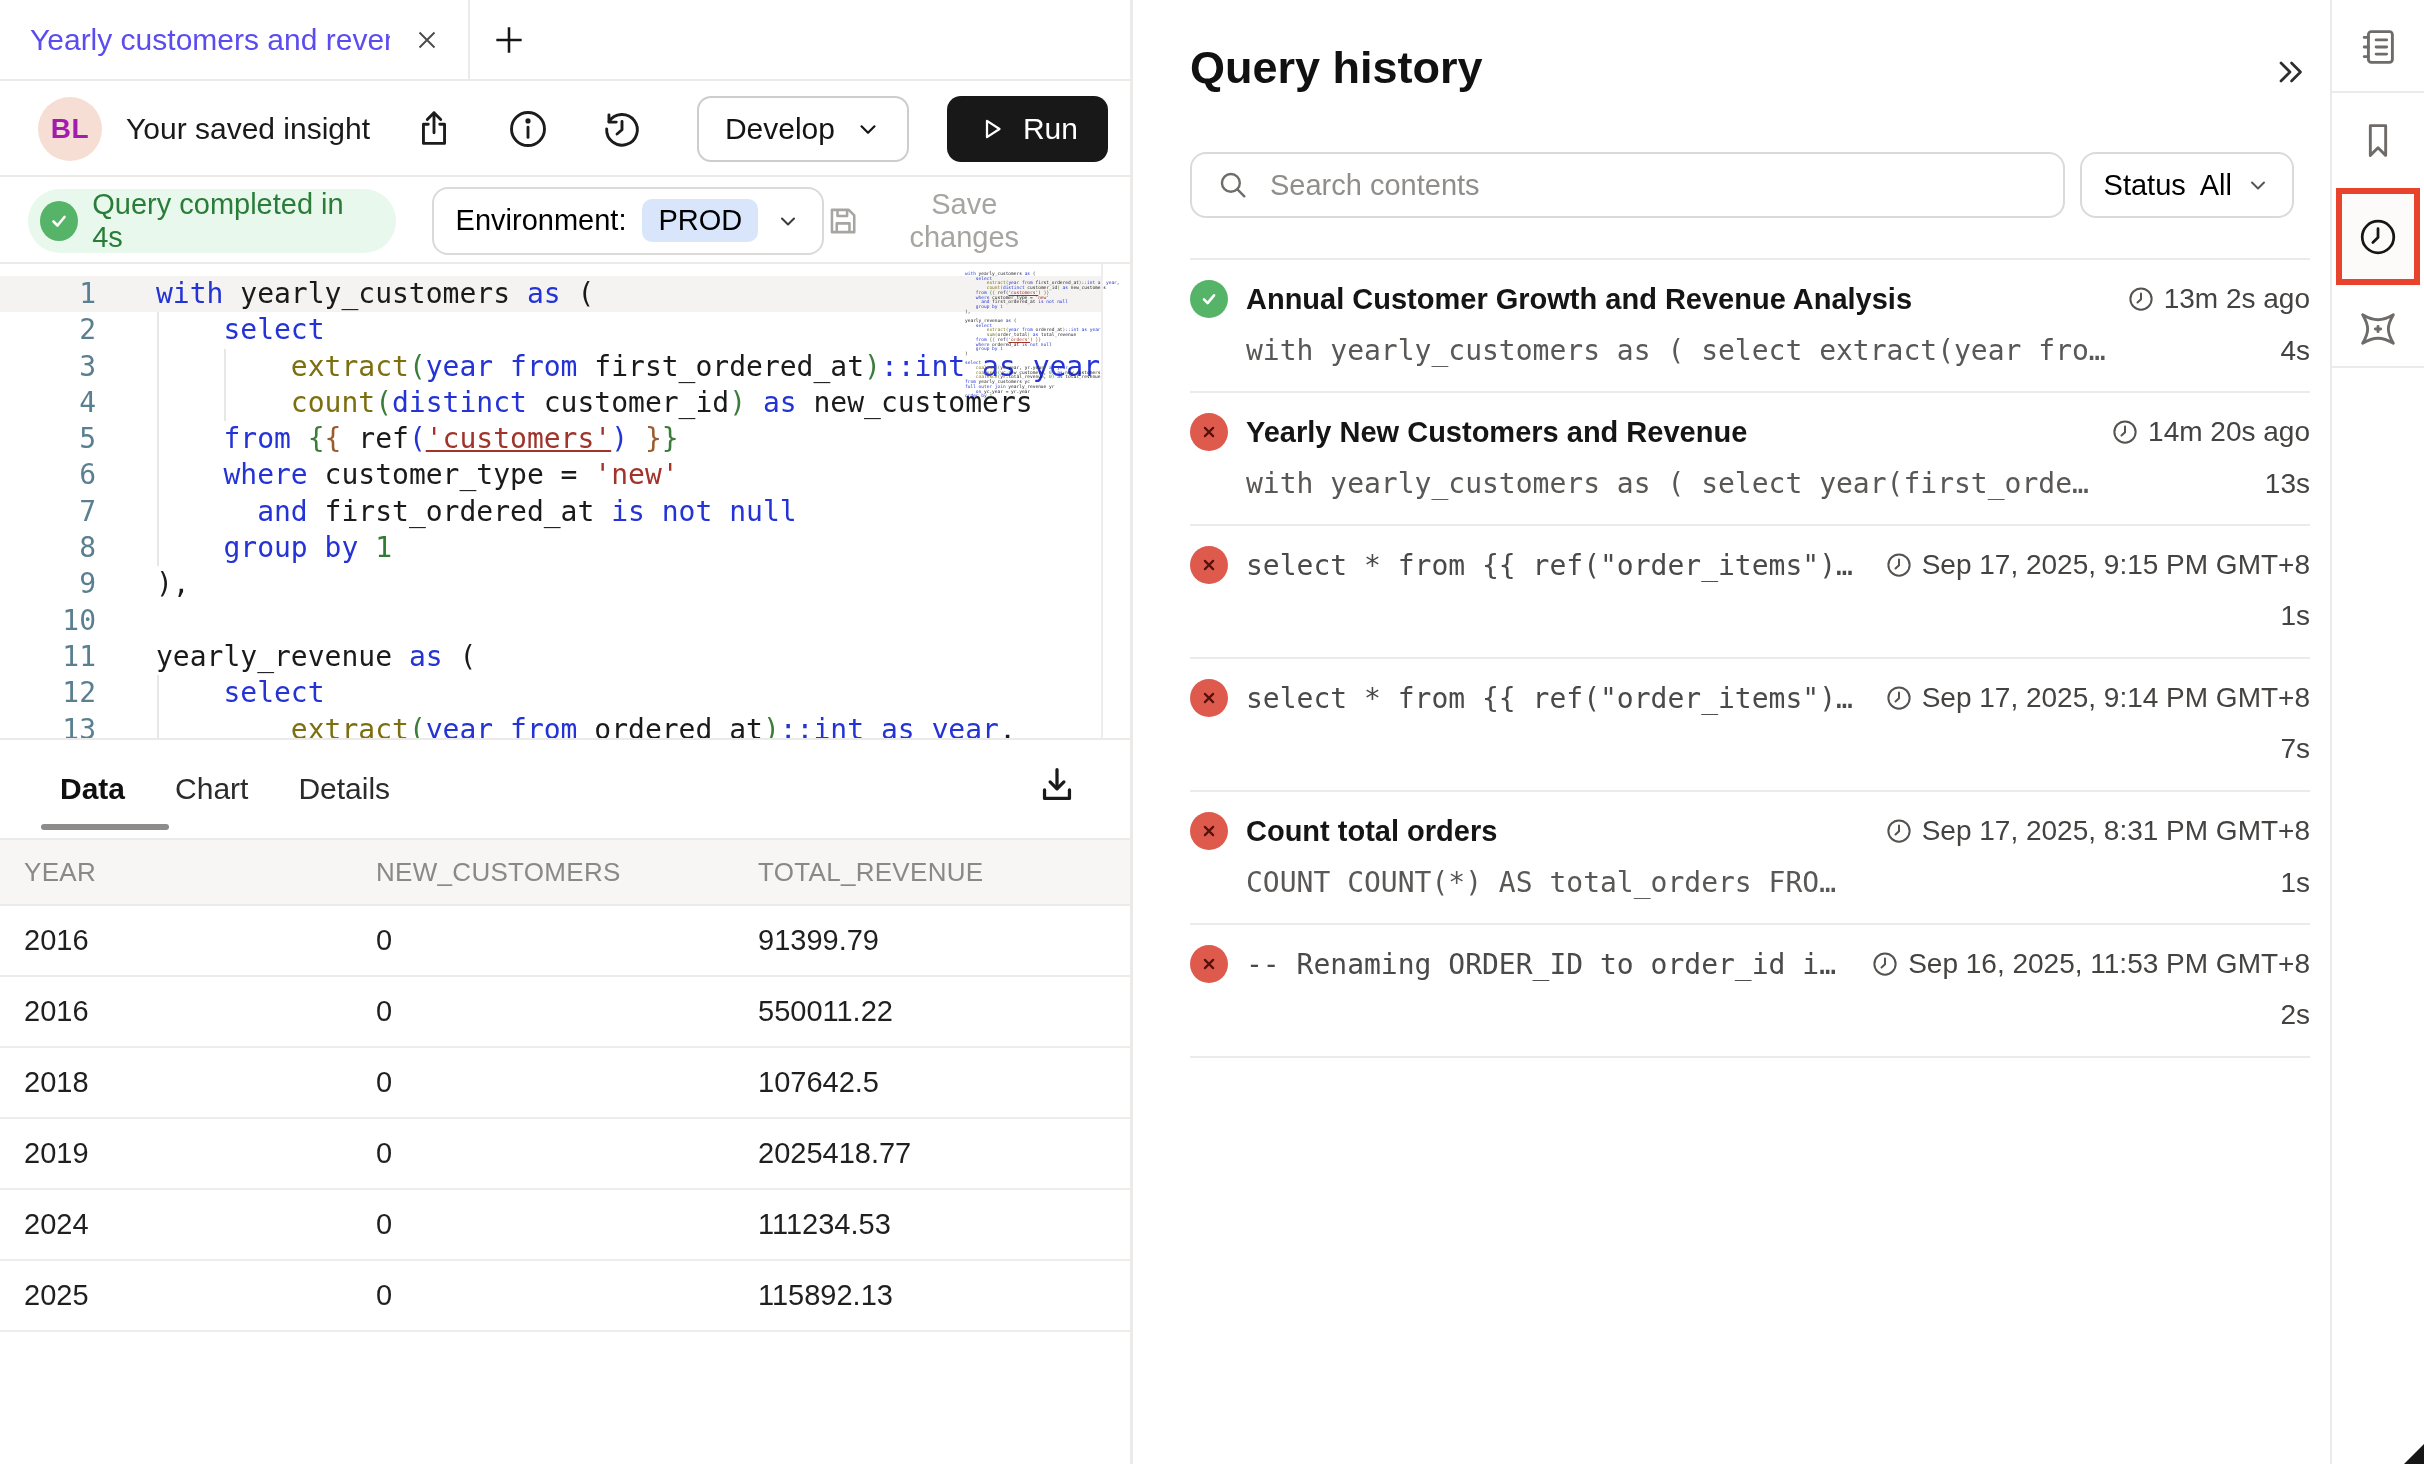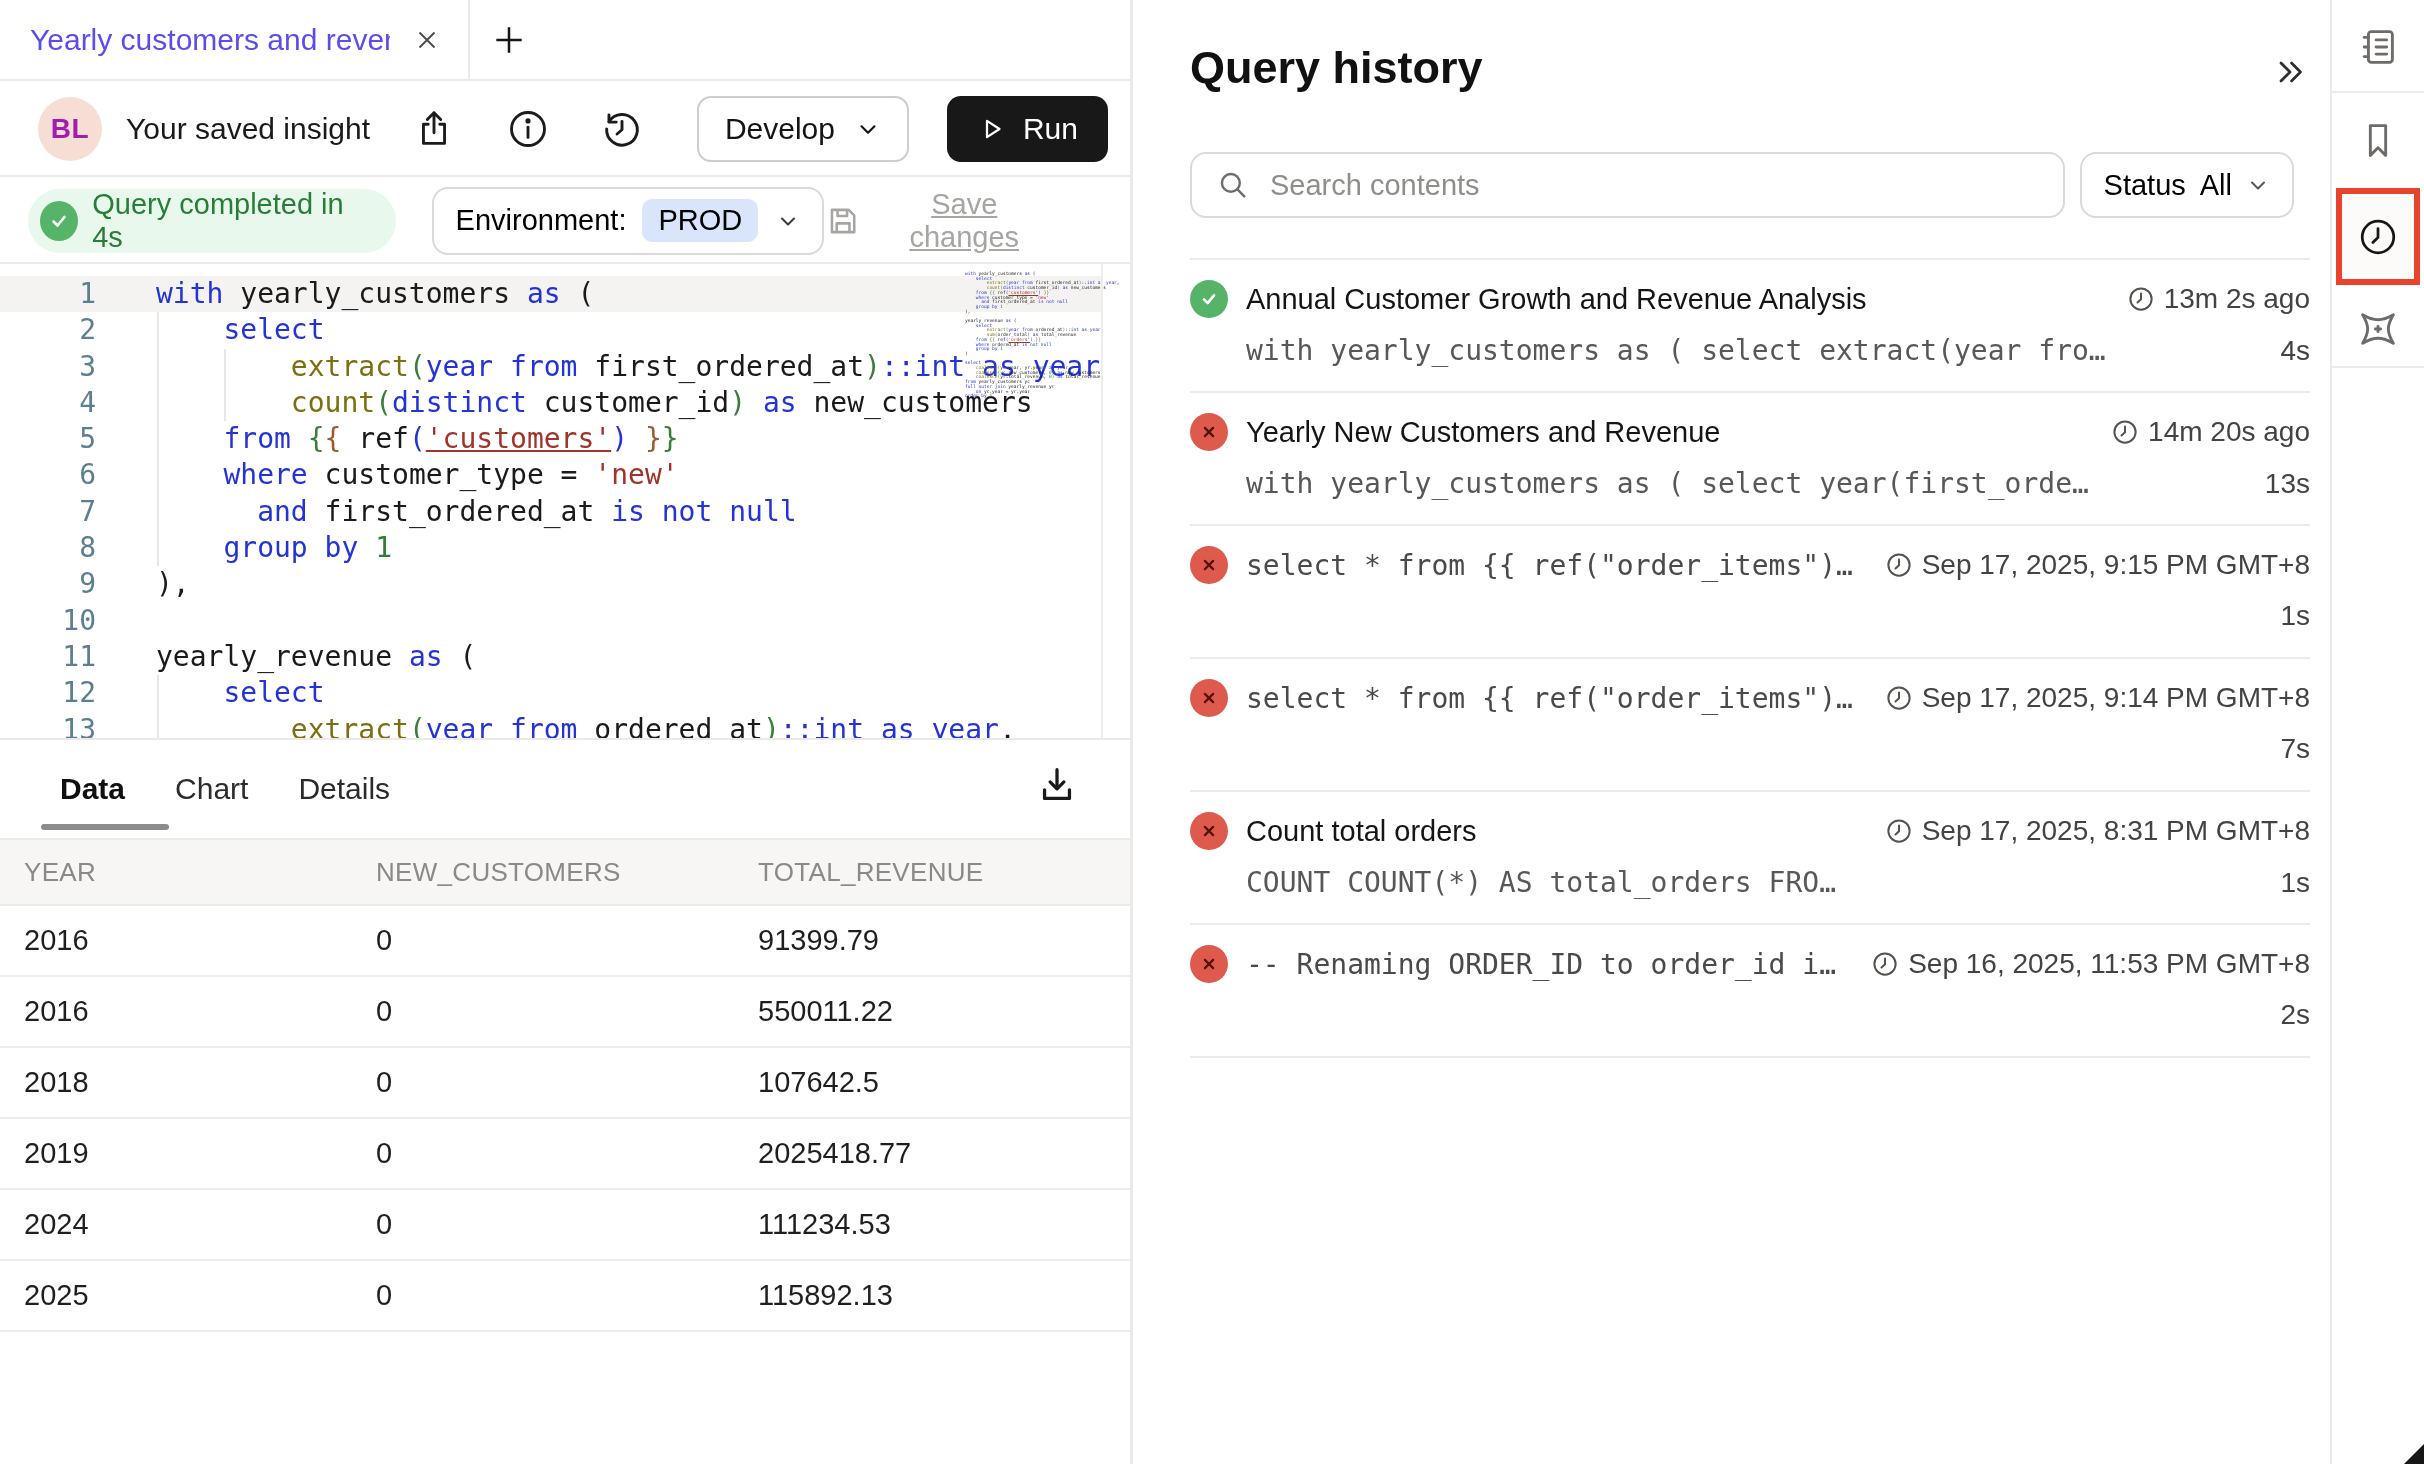--- a/index.html
+++ b/index.html
@@ -38,21 +38,21 @@
   
   .statusrow { position:absolute; left:0; top:179px; width:1130px; height:83px; display:flex; align-items:center; padding:0 28px; }
   .status-pill { height:64px; border-radius:32px; background:var(--success-bg); color:var(--success-text);
     display:flex; align-items:center; gap:14px; padding:0 26px 0 12px; font-size:29px; font-weight:500; }
   .check-circle { width:40px; height:40px; border-radius:50%; background:var(--success-green); display:flex; align-items:center; justify-content:center; }
   .env-btn { margin-left:36px; height:68px; border:2px solid #dcdad8; border-radius:16px; background:#fff;
     display:flex; align-items:center; padding:0 22px; font-size:29px; cursor:pointer; }
   .env-badge { margin-left:16px; background:var(--prod-badge-bg); border-radius:10px; padding:5px 16px; font-weight:500; }
   .env-btn .chev { margin-left:18px; }
   .save-btn { margin-left:auto; margin-right:50px; display:flex; align-items:center; gap:14px;
-    color:#a7a5a2; font-size:29px; background:none; border:none;text-decoration:underline; }
+    color:#a7a5a2; font-size:29px; background:none; border:none; }
 
   
   .editor { position:absolute; left:0; top:262px; width:1130px; height:478px;
     border-top:2px solid #eceae8; border-bottom:2px solid #eceae8; overflow:hidden;
     font-family:"DejaVu Sans Mono", monospace; }
   .editor-lines { position:absolute; left:0; top:12px; width:1101px; }
   .code-line { height:36.3px; display:flex; font-size:28px; line-height:36.3px; white-space:pre; }
   .code-line.active { background:#f4f3f1; }
   .ln { width:96px; text-align:right; color:var(--line-number); flex:none; }
   .code-text { margin-left:60px; width:944px; overflow:hidden; flex:none; }
@@ -86,21 +86,21 @@
   .search-box input { border:none; outline:none; font-size:29px; flex:1; font-family:"Liberation Sans",sans-serif; color:#1a1a1a; }
   .search-box input::placeholder { color:#908e8b; }
   .status-filter { position:absolute; right:36px; top:152px; height:66px; border:2px solid #dcdad8; border-radius:16px;
     background:#fff; display:flex; align-items:center; gap:14px; padding:0 22px; font-size:29px; cursor:pointer; }
   .history-list { position:absolute; left:57px; top:258px; width:1120px; border-top:2px solid #edebe9; }
   .history-item { height:133px; border-bottom:2px solid #edebe9; padding-top:20px; cursor:pointer; }
   .hi-row1 { display:flex; align-items:center; gap:18px; }
   .status-circle { width:38px; height:38px; border-radius:50%; flex:none; display:flex; align-items:center; justify-content:center; }
   .status-circle.success { background:var(--success-green); }
   .status-circle.error { background:var(--error-red); }
-  .hi-title { font-size:29px; font-weight:400; color:#151515; white-space:nowrap; overflow:hidden; flex:1; }
+  .hi-title { font-size:29px; font-weight:700; color:#151515; white-space:nowrap; overflow:hidden; flex:1; }
   .hi-title.mono { font-family:"DejaVu Sans Mono", monospace; font-weight:400; color:#4a4a4a; font-size:28px; }
   .hi-meta { flex:none; display:flex; align-items:center; gap:8px; color:#454341; font-size:28px; white-space:nowrap; }
   .hi-row2 { display:flex; margin-left:56px; margin-top:16px; align-items:center; }
   .hi-sub { flex:1; font-family:"DejaVu Sans Mono", monospace; font-size:28px; color:#5a5856; white-space:nowrap; overflow:hidden; }
   .hi-duration { flex:none; color:#454341; font-size:28px; }
 
   
   .rail-icon { position:absolute; left:23px; color:#6e6b69; }
   .rail-div { position:absolute; left:0; width:92px; height:2px; background:#edebe9; }
   .rail-active { position:absolute; left:4px; top:188px; width:84px; height:97px; border:6px solid var(--highlight-red);

